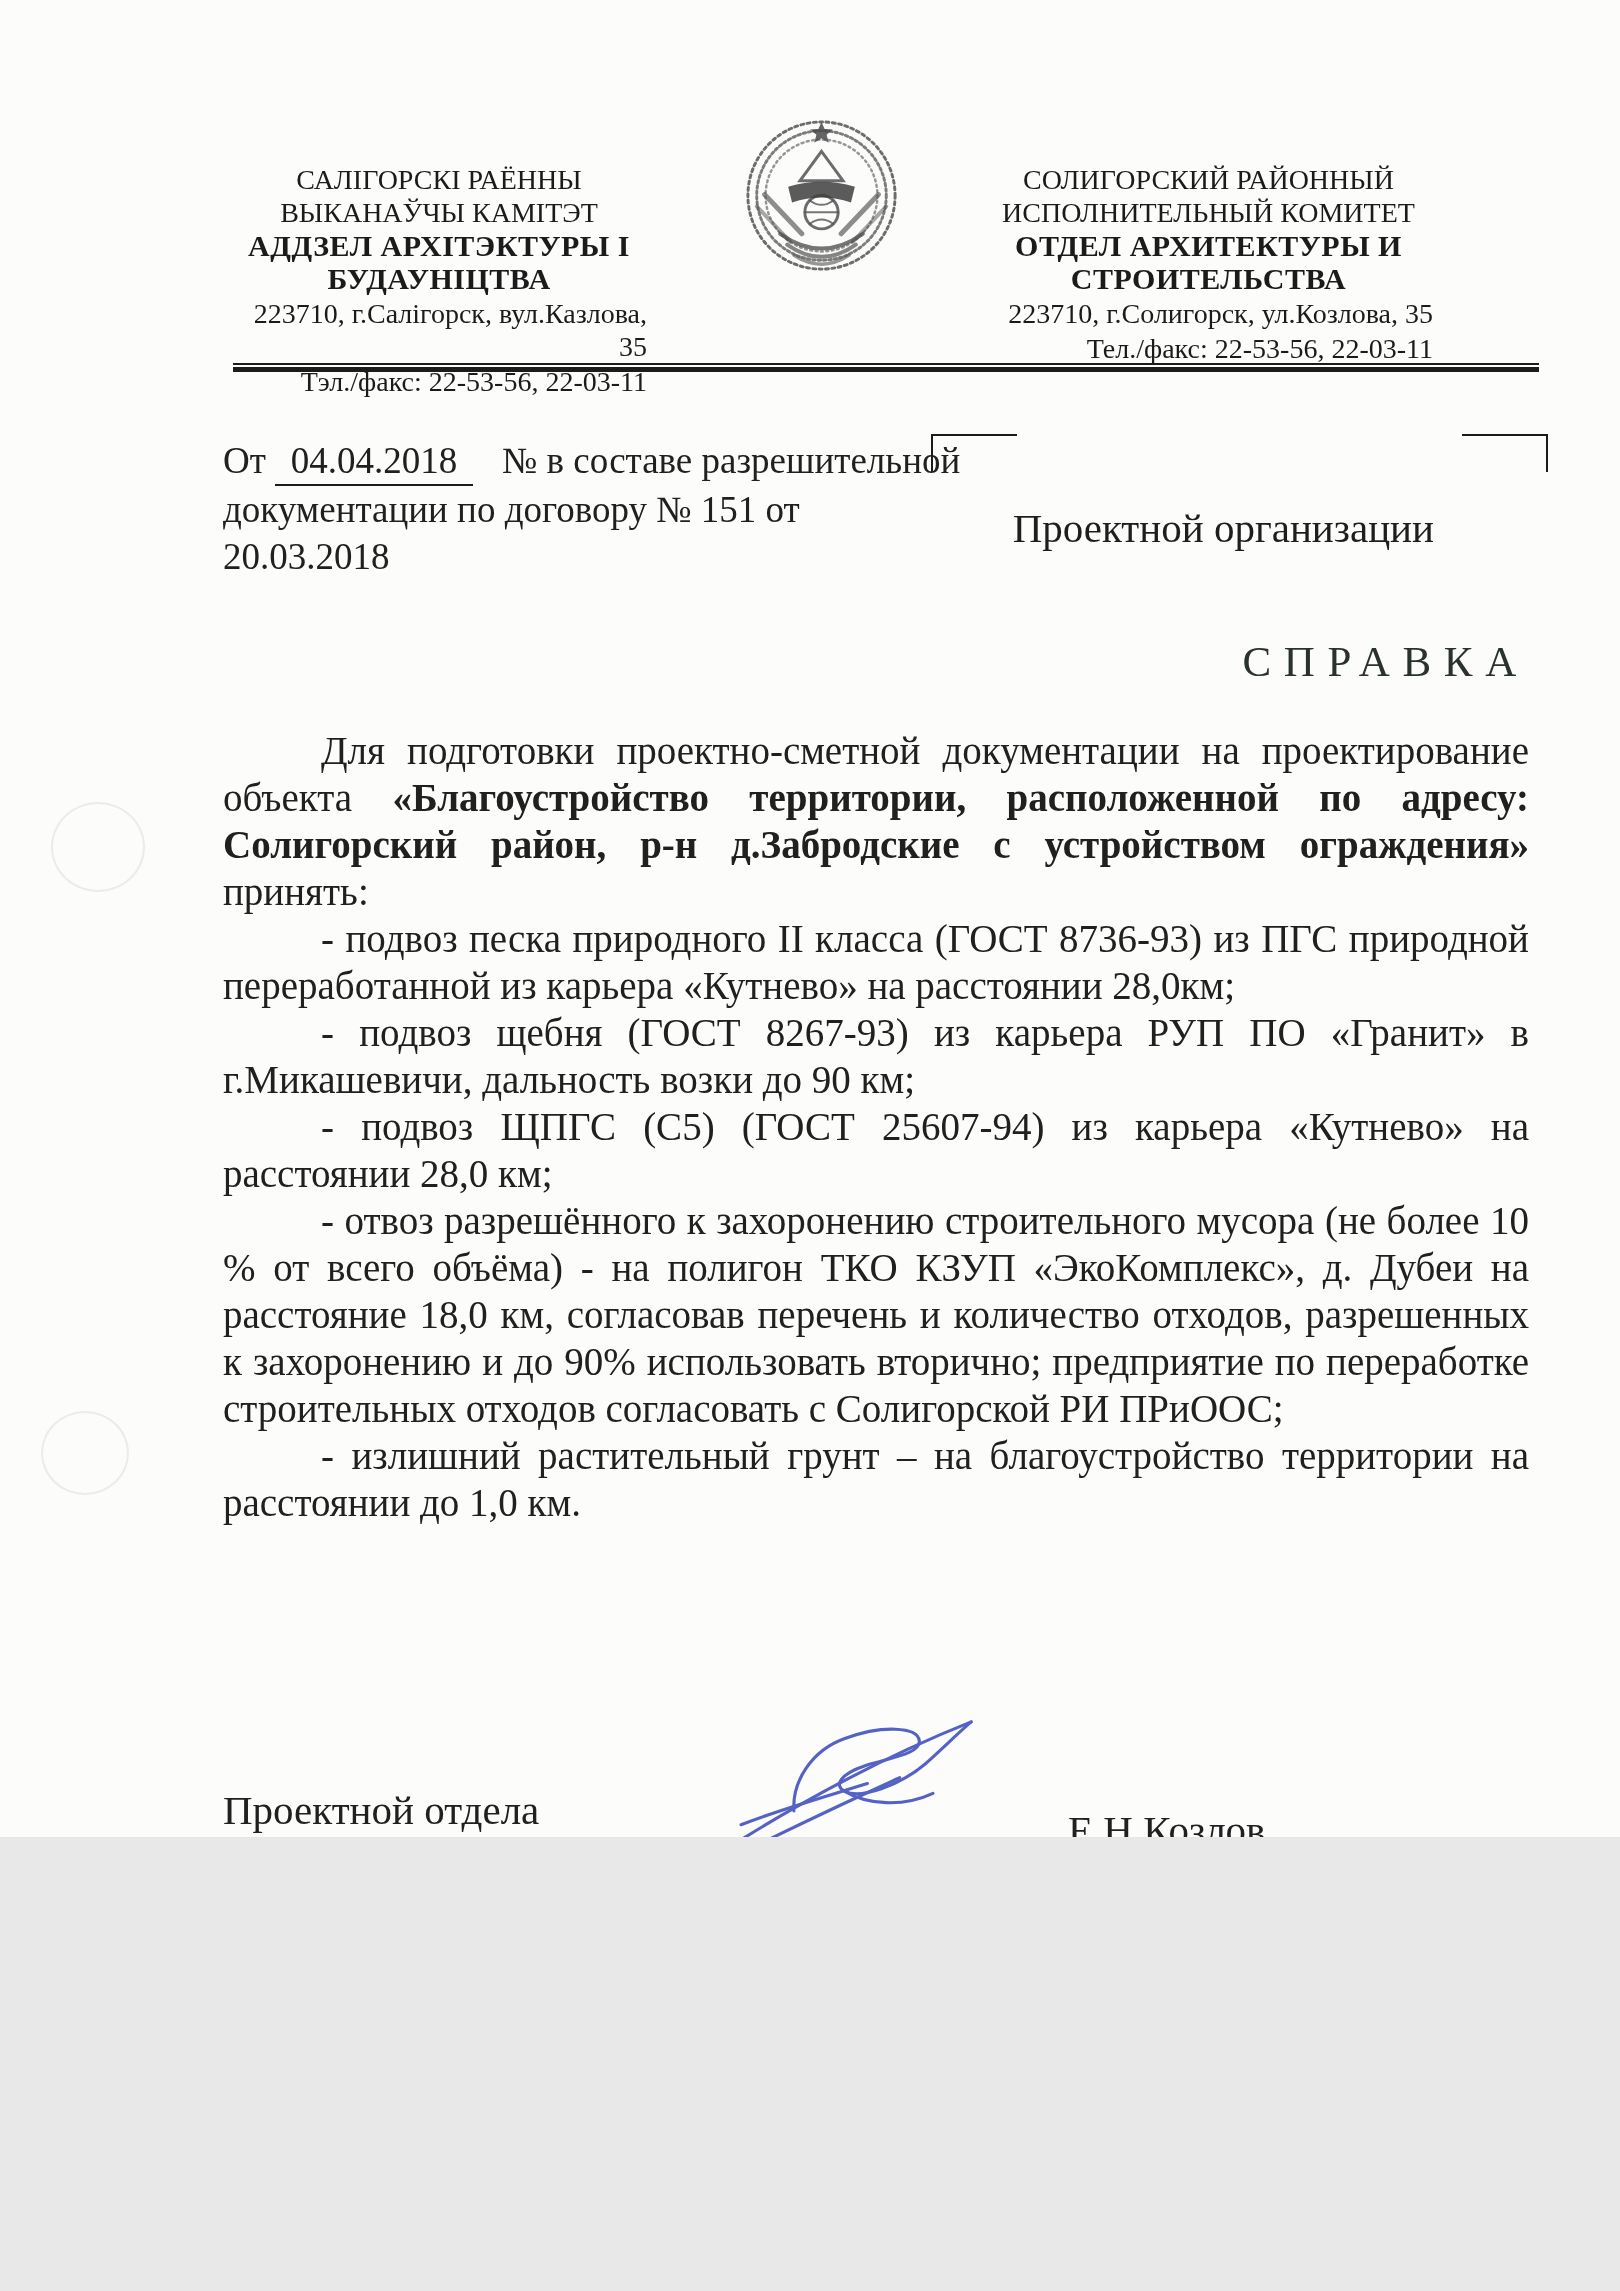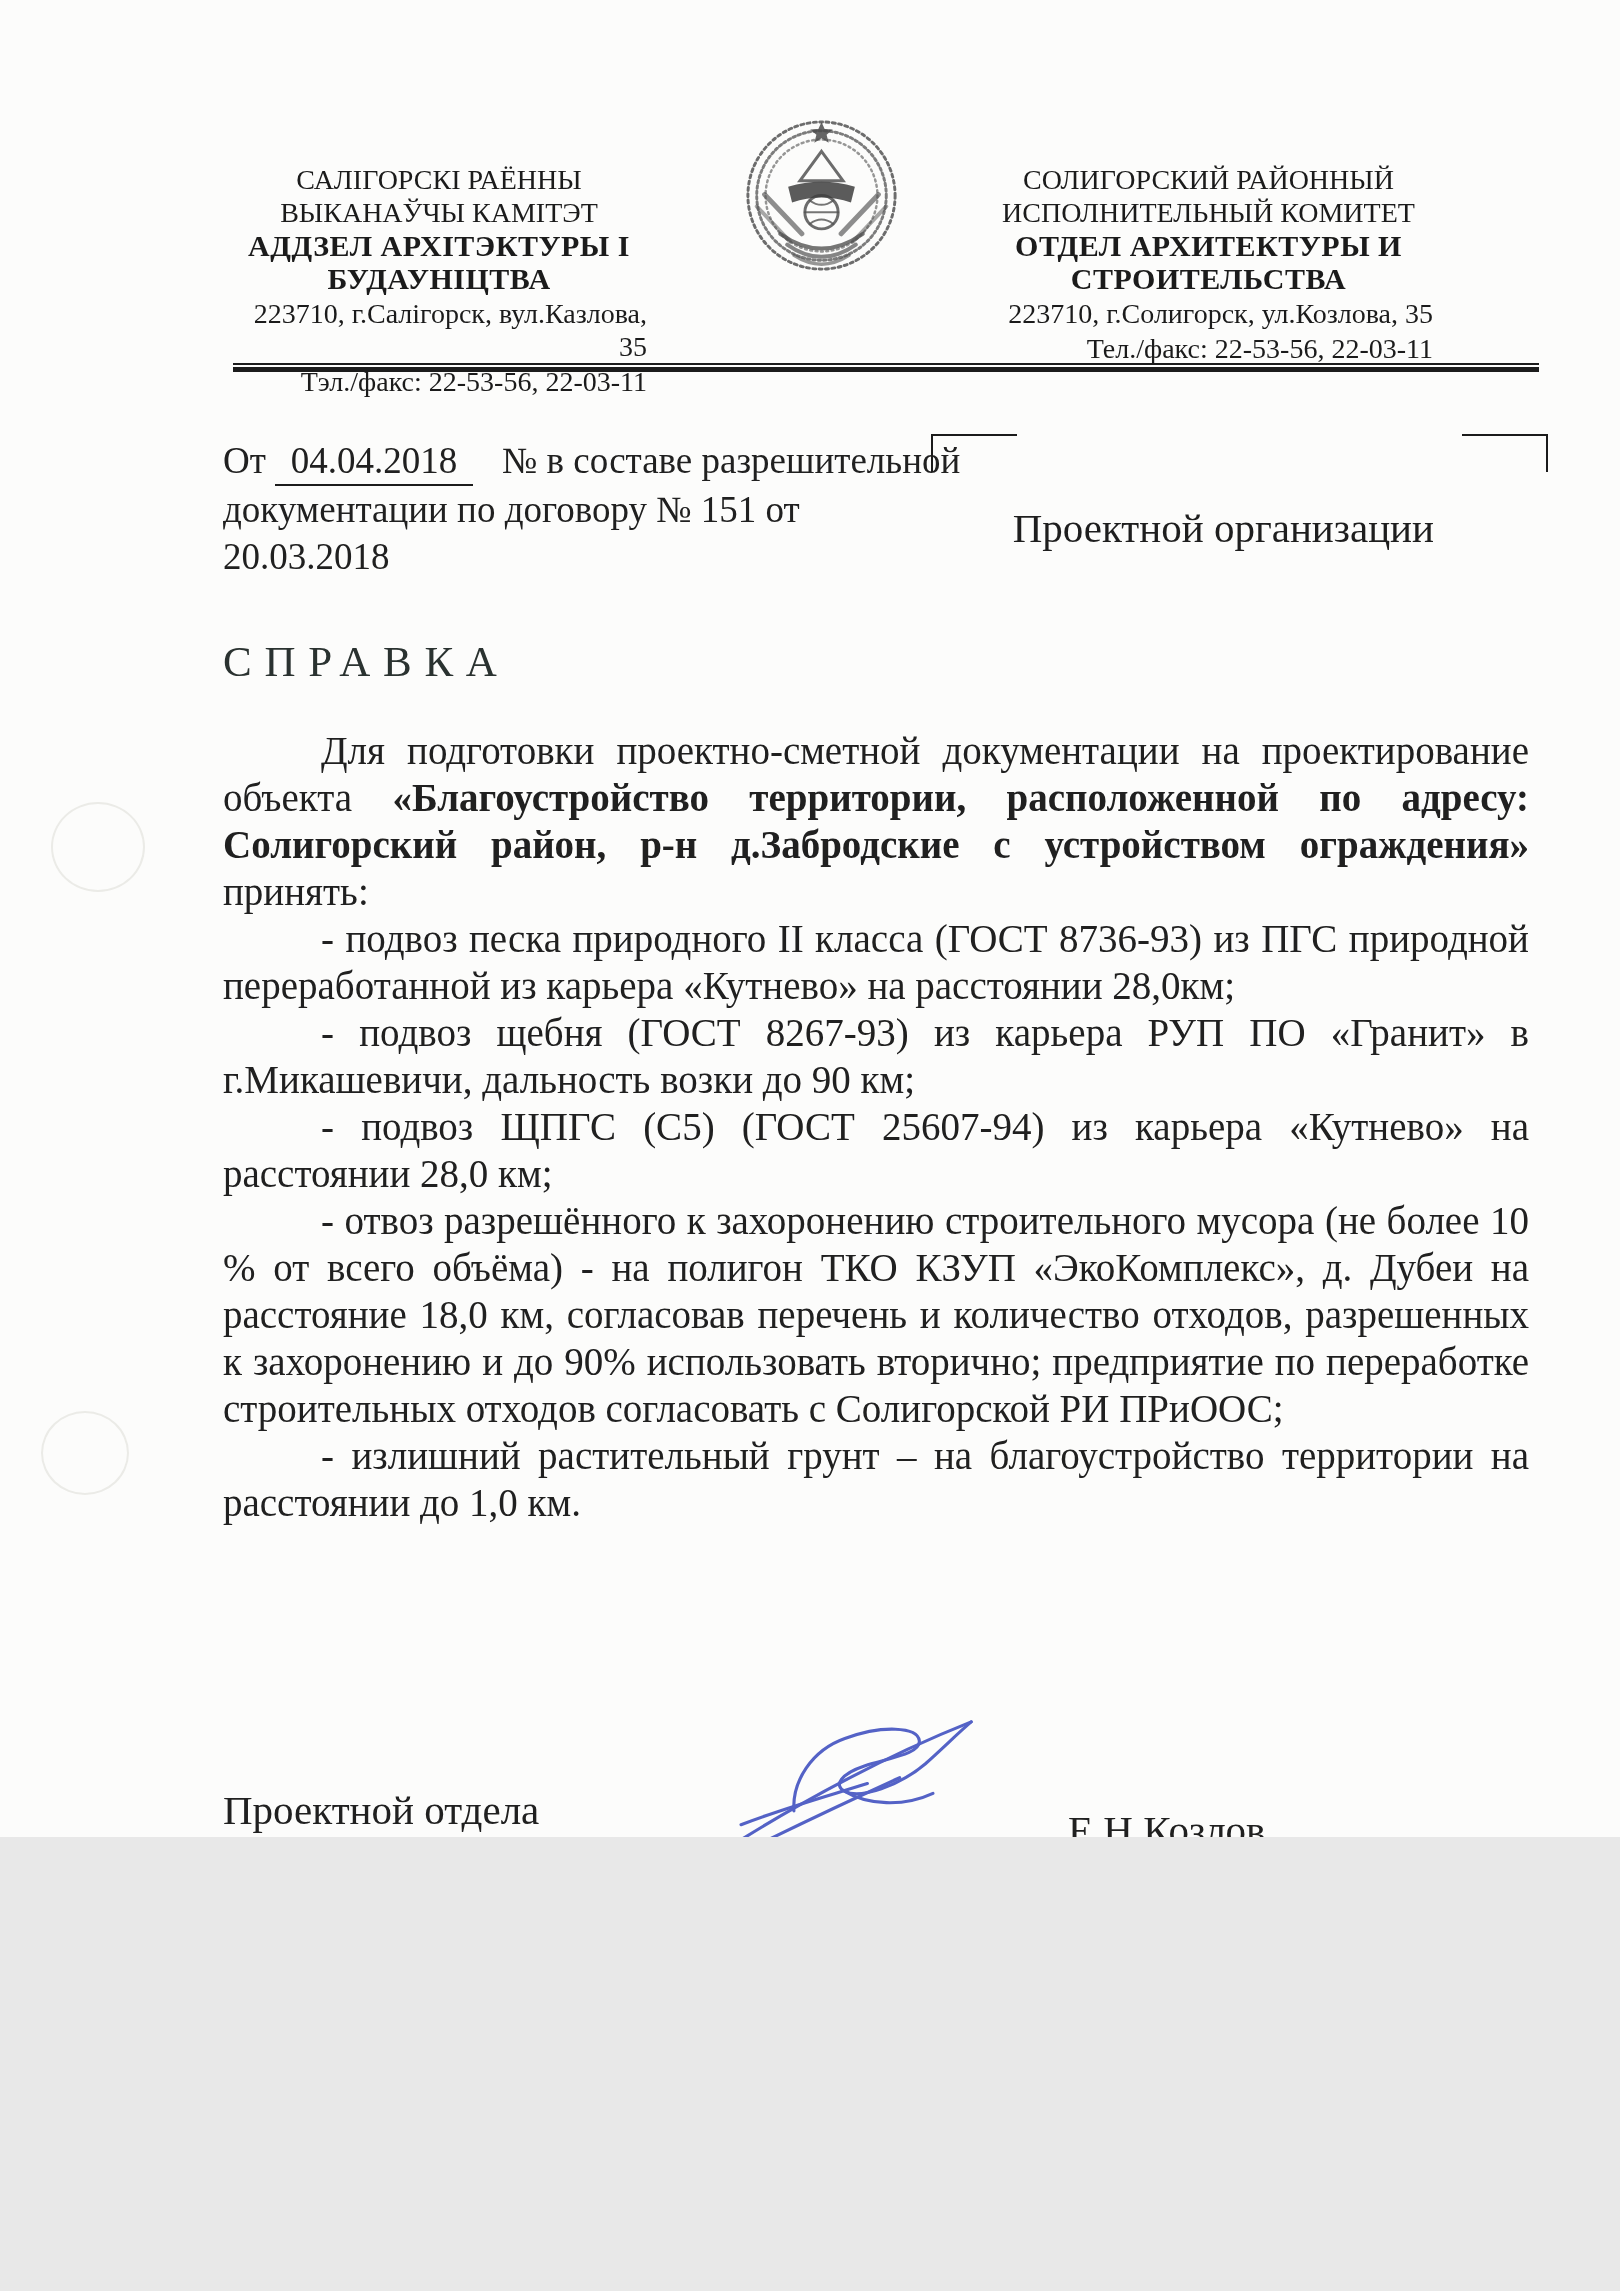--- a/index.html
+++ b/index.html
@@ -20,21 +20,21 @@
   .rule .r1{height:2px; background:#1c1c1c;}
   .rule .r2{height:4.9px; background:#1c1c1c; margin-top:2px;}
   
   .ref{position:absolute; left:223px; top:437px; width:745px; font-size:37px; line-height:47px;}
   .ref .u{display:inline-block; border-bottom:2.9px solid #1c1c1c; padding:0 15.7px; margin-right:29px;}
   .brk{position:absolute; top:434px; height:36px;}
   .brk-l{left:931px; width:84px; border-top:2.9px solid #1b1b1b; border-left:2.9px solid #1b1b1b;}
   .brk-r{left:1462px; width:84px; border-top:2.9px solid #1b1b1b; border-right:2.9px solid #1b1b1b;}
   .recipient{position:absolute; right:186px; top:504px; font-size:41px; color:#1e1e1e;text-align:center;}
   
-  .title{position:absolute; left:223px; top:637px; width:1306px; text-align:left;
+  .title{position:absolute; left:223px; top:637px; width:1306px; text-align:right;
          font-size:43px; letter-spacing:12.7px; color:#2a3230;}
   .body{position:absolute; left:223px; top:727px; width:1306px;
         font-size:39px; line-height:47px; text-align:justify;}
   .body p{margin:0; text-indent:98px;}
   .body .b{font-weight:bold;}
   
   .sig-pos{position:absolute; left:223px; top:1786px; font-size:41px;}
   .sig-name{position:absolute; left:1068px; top:1786px; font-size:41px;margin-top:20px;}
   .sig-svg{position:absolute; left:647px; top:1713px; width:333px; height:196px;}
   

